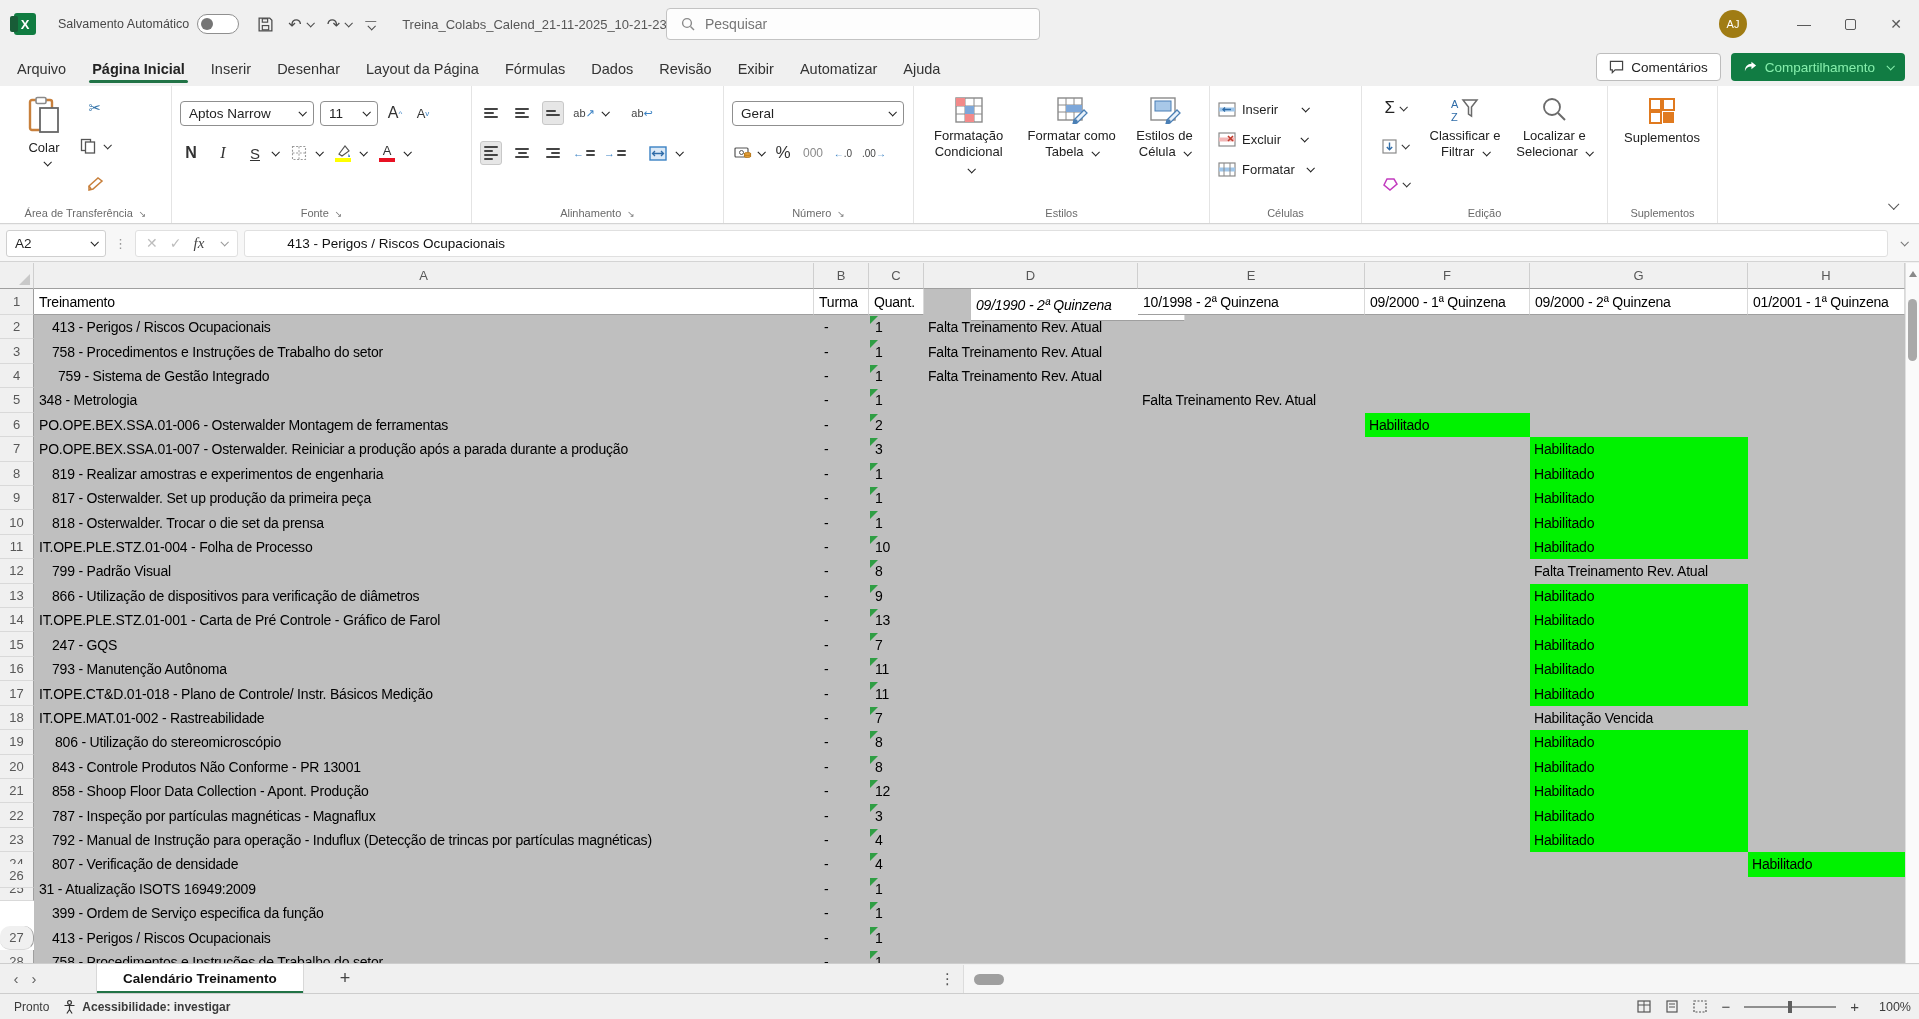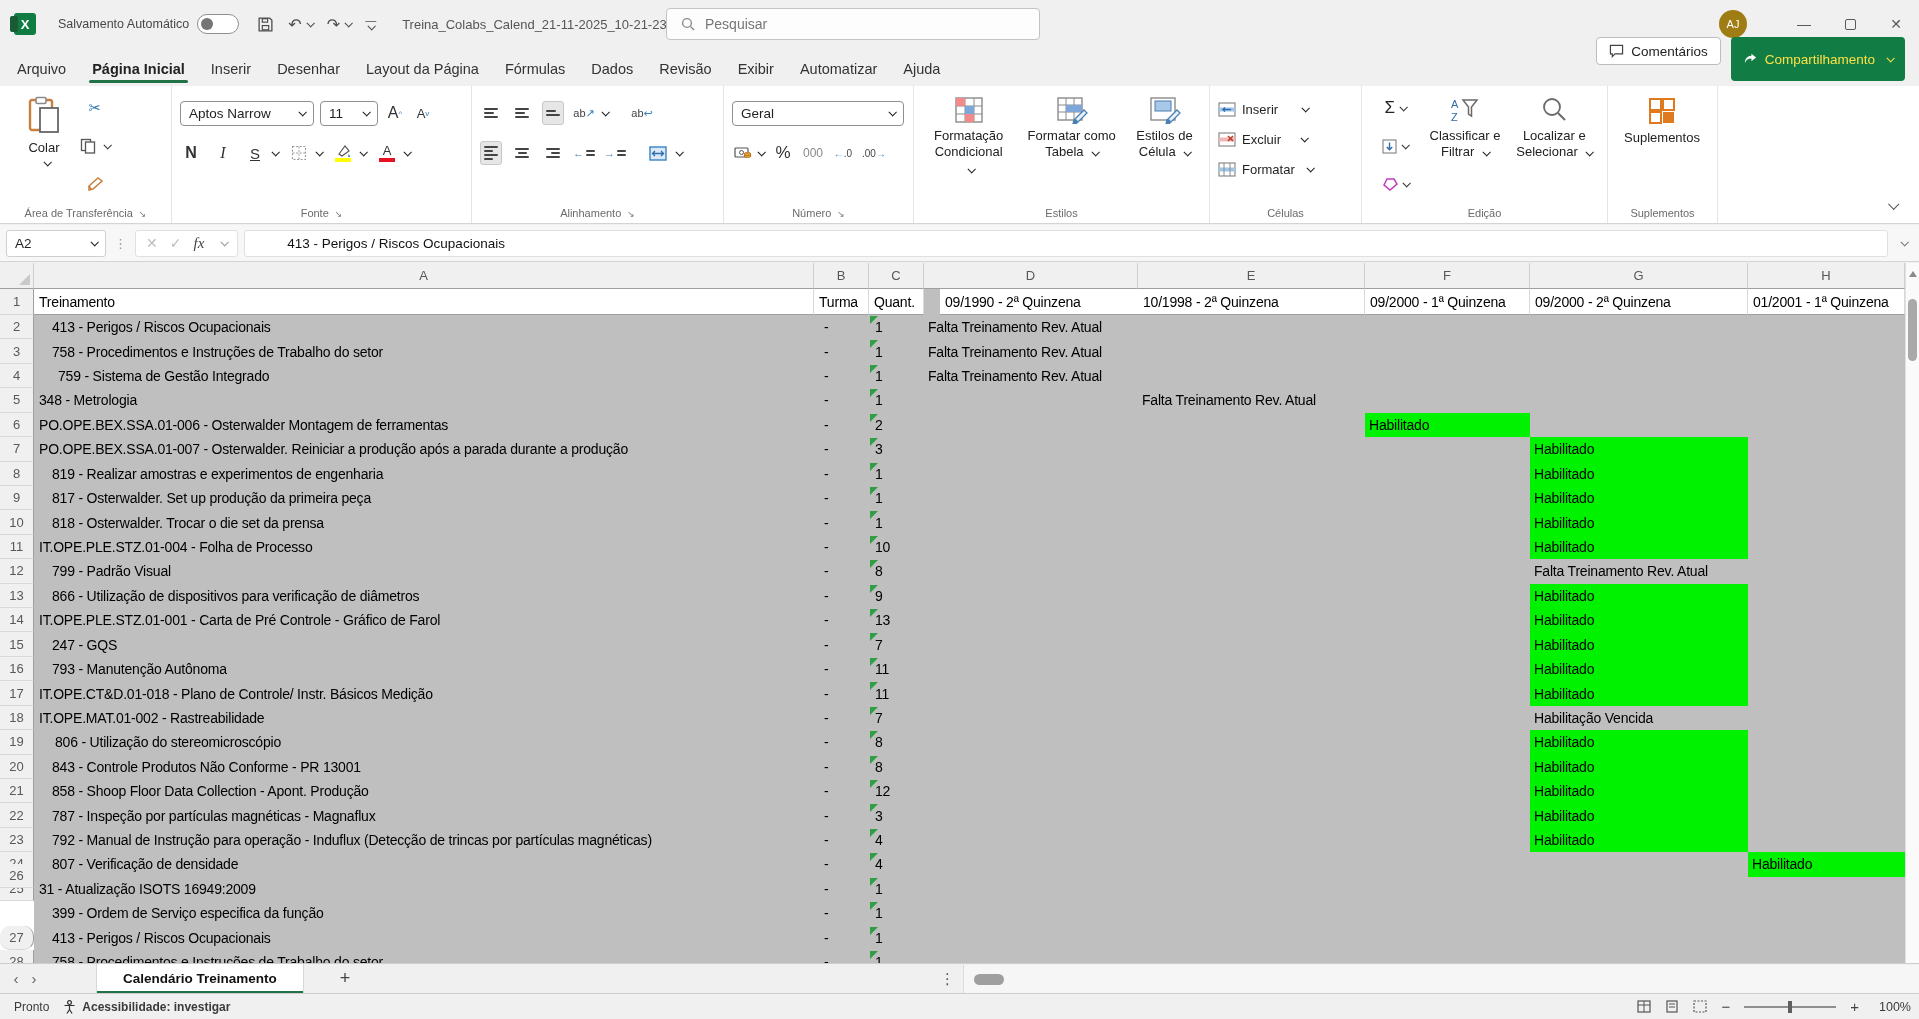--- a/index.html
+++ b/index.html
@@ -24,21 +24,21 @@
   .winbtn { width:46px; height:48px; display:flex; align-items:center; justify-content:center; color:#5a5a5a; font-size:14px; }
   .maxbox { width:11px; height:11px; border:1.3px solid #5a5a5a; border-radius:2px; }
 
   
   .tabrow { position:absolute; top:48px; left:0; right:0; height:38px; display:flex; align-items:flex-end; }
   .rtab { padding:8px 13px 9px; font-size:14.5px; color:#333; position:relative; cursor:default; }
   .rtab.active { font-weight:bold; color:#157347; color:#222; }
   .rtab.active::after { content:""; position:absolute; left:10px; right:10px; bottom:3px; height:3px; background:#217346; border-radius:2px; }
   .tab-actions { position:absolute; right:14px; bottom:5px; display:flex; gap:10px; }
   .btn-comments { background:#fff; border:1px solid #bdbdbd; border-radius:4px; height:28px; padding:0 12px; font-size:13.5px; display:flex; align-items:center; gap:7px; color:#222; }
-  .btn-share { background:#117c43; border:none; border-radius:4px; height:44px; padding:0 12px; font-size:13.5px; display:flex; align-items:center; gap:7px; color:#fde047; }
+  .btn-share { background:#117c43; border:none; border-radius:4px; height:28px; padding:0 12px; font-size:13.5px; display:flex; align-items:center; gap:7px; color:#86efac; }
 
   
   .ribbon { position:absolute; top:86px; left:0; right:0; height:138px; background:#fff; border-bottom:1px solid #d4d4d4; display:flex; }
   .rgroup { position:relative; border-right:1px solid #e4e4e4; padding:6px 8px 22px; flex:0 0 auto; }
   .g-label { position:absolute; bottom:4px; left:0; right:0; text-align:center; font-size:11px; color:#6b6b6b; white-space:nowrap; }
   .launcher { font-size:9px; color:#7a7a7a; margin-left:6px; }
   .bigbtn { display:flex; flex-direction:column; align-items:center; justify-content:flex-start; gap:4px; padding:4px 6px; font-size:13px; color:#222; text-align:center; }
   .bigbtn .lbl { line-height:1.25; }
   .smallrow { display:flex; align-items:center; gap:6px; height:30px; }
   .ministack { display:flex; flex-direction:column; justify-content:space-between; height:104px; padding-top:4px; }
@@ -520,21 +520,21 @@
       <div class="rowhdr" style="top: 540.4px; height: 24.42px;">22</div>
       <div class="rowhdr" style="top: 564.82px; height: 24.42px;">23</div>
       <div class="rowhdr" style="top: 589.24px; height: 24.42px;">24</div>
       <div class="rowhdr" style="top: 613.66px; height: 24.42px;">25</div>
       <div class="rowhdr" style="top: 601px; height: 24.42px;">26</div>
       <div class="rowhdr" style="top: 662.5px; height: 24.42px; border-radius: 10px;">27</div>
       <div class="rowhdr" style="top: 686.92px; height: 24.42px;">28</div>
       <div class="cell r1cell" style="left: 34px; top: 26px; width: 780px; height: 26px;">Treinamento</div>
       <div class="cell r1cell" style="left: 814px; top: 26px; width: 55px; height: 26px;">Turma</div>
       <div class="cell r1cell" style="left: 869px; top: 26px; width: 55px; height: 26px;">Quant.</div>
-      <div class="cell r1cell" style="left: 940px; top: 26px; width: 214px; height: 26px;">09/1990 - 2ª Quinzena</div>
+      <div class="cell r1cell" style="left: 971px; top: 26px; width: 214px; height: 32px; font-style: italic;">09/1990 - 2ª Quinzena</div>
       <div class="cell r1cell" style="left: 1138px; top: 26px; width: 227px; height: 26px;">10/1998 - 2ª Quinzena</div>
       <div class="cell r1cell" style="left: 1365px; top: 26px; width: 165px; height: 26px;">09/2000 - 1ª Quinzena</div>
       <div class="cell r1cell" style="left: 1530px; top: 26px; width: 218px; height: 26px;">09/2000 - 2ª Quinzena</div>
       <div class="cell r1cell" style="left: 1748px; top: 26px; width: 157px; height: 26px;">01/2001 - 1ª Quinzena</div>
       <div class="cell" style="left: 34px; top: 52px; width: 780px; height: 24.42px; padding-left: 18px;">413 - Perigos / Riscos Ocupacionais</div>
       <div class="cell" style="left: 814px; top: 52px; width: 55px; height: 24.42px; padding-left: 10px;">-</div>
       <div class="cell" style="left: 869px; top: 52px; width: 55px; height: 24.42px; padding-left: 6px;">1</div>
       <div class="tri" style="left: 870px; top: 53px;"></div>
       <div class="cell" style="left: 924px; top: 52px; width: 214px; height: 24.42px; padding-left: 4px;">Falta Treinamento Rev. Atual</div>
       <div class="cell" style="left: 34px; top: 76.42px; width: 780px; height: 24.42px; padding-left: 18px;">758 - Procedimentos e Instruções de Trabalho do setor</div>

